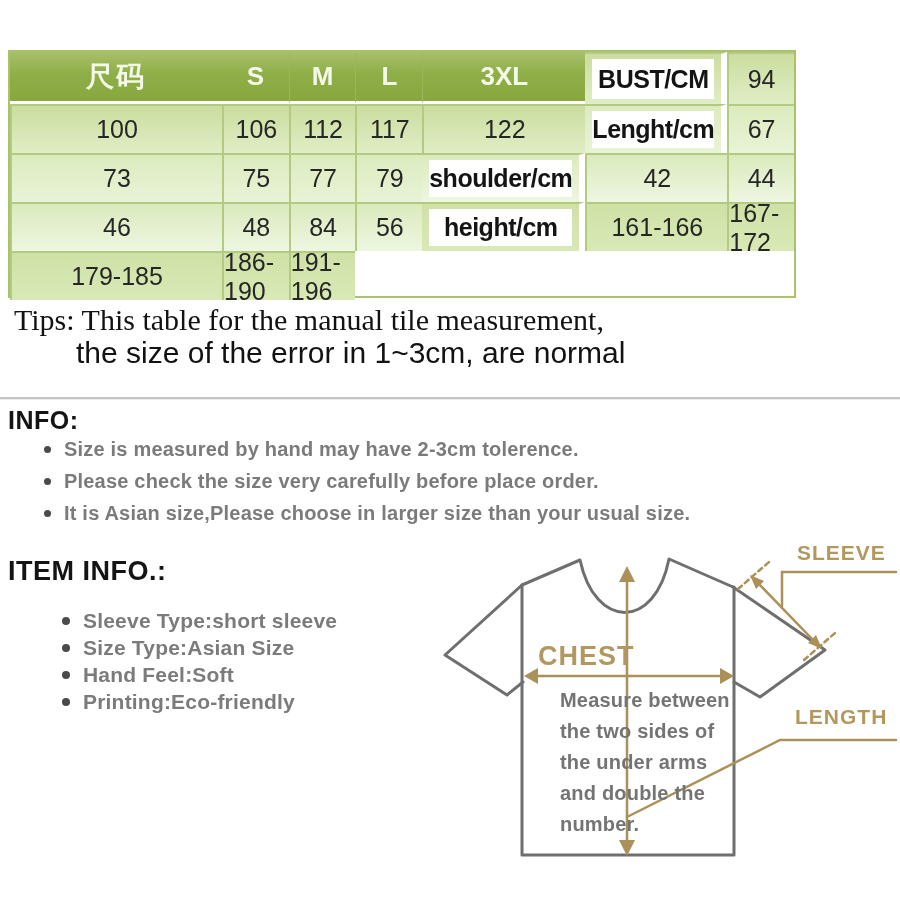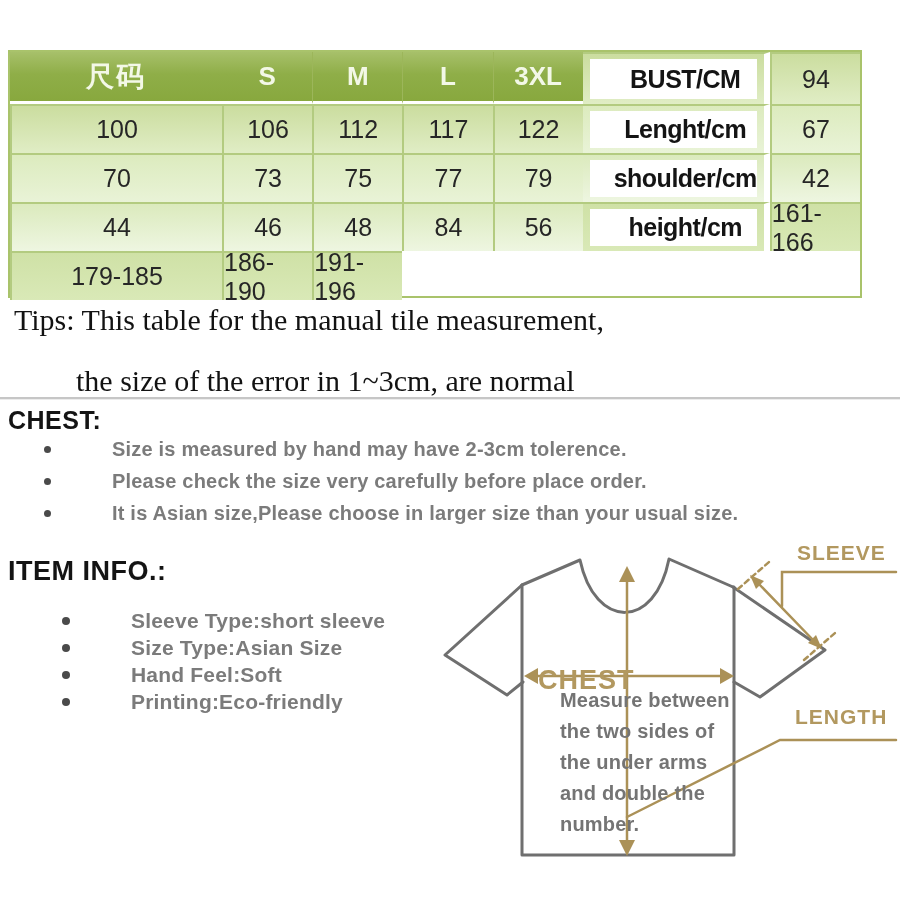--- a/index.html
+++ b/index.html
@@ -3,97 +3,97 @@
 <meta charset="utf-8">
 <style>
   html,body { margin:0; padding:0; background:#fff; }
   .page {
     position:relative; width:900px; height:900px; background:#fff; overflow:hidden;
     font-family:"Liberation Sans", sans-serif;
   }
 
   
   .size-table {
-    position:absolute; left:8px; top:50px; width:854px; height:248px;
+    position:absolute; left:8px; top:50px; width:788px; height:248px;
     display:grid; grid-template-columns:212px repeat(6,1fr);
     grid-template-rows:52px repeat(4,49px);
     border:2px solid #a9c36b; background:#fff; box-sizing:border-box;
   }
   .size-table > div { box-sizing:border-box; }
   .th {
     background:linear-gradient(180deg,#a7c06a 0%,#8fae48 45%,#88a83e 100%);
     color:#f3f8e7; font-weight:bold; font-size:26px;
     display:flex; align-items:center; justify-content:center;
     border-bottom:3px solid #fff;
   }
   .th.sep { border-left:1px solid #9cb65a; }
   .th-label { font-size:28px; letter-spacing:2px; }
   .tl {
     display:flex; padding:5px 7px; border-top:2px solid #b3cb80; border-right:6px solid #fff;
   }
   .tl-inner {
     background:#fff; flex:1; display:flex; align-items:center; justify-content:center;
-    font-weight:bold; font-size:25px; color:#141414; letter-spacing:-0.5px;padding-left:24px;
+    font-weight:bold; font-size:25px; color:#141414; letter-spacing:-0.5px;
   }
   .td {
     display:flex; align-items:center; justify-content:center;
     font-size:25px; color:#262626;
     border-top:2px solid #b3cb80; border-left:2px solid #b3cb80;
   }
   .r1 { background:linear-gradient(180deg,#cbdd9f,#e0edc5); }
   .r2 { background:linear-gradient(180deg,#dcebbe,#e9f3d7); }
   .r3 { background:linear-gradient(180deg,#dbeabd,#eef6e1); }
   .r4 { background:linear-gradient(180deg,#cfe1a6,#d9e9b7); }
 
   
   .tips-line1 {
     position:absolute; left:14px; top:303px;
     font-family:"Liberation Serif", serif; font-size:30px; color:#121212;
   }
   .tips-line2 {
-    position:absolute; left:76px; top:364px;
-    font-family:Liberation Serif, serif; font-size:30px; color:#121212;
+    position:absolute; left:76px; top:336px;
+    font-family:Liberation Sans, sans-serif; font-size:30px; color:#121212;
   }
 
   .divider {
     position:absolute; left:0; top:397px; width:900px; height:2px;
     background:#c6c6c6; box-shadow:0 1px 0 #ececec;
   }
 
   
   .note-heading {
     position:absolute; left:8px; top:406px;
     font-size:25px; font-weight:bold; color:#141414; letter-spacing:0.5px;
   }
   .note-items { position:absolute; left:44px; top:438px; }
   .info-heading {
     position:absolute; left:8px; top:556px;
     font-size:27px; font-weight:bold; color:#141414; letter-spacing:0.5px;
   }
   .info-items { position:absolute; left:62px; top:610px; }
-  .bullet-item { display:flex; align-items:flex-start; margin-bottom:10px;gap:48px; }
+  .bullet-item { display:flex; align-items:flex-start; margin-bottom:10px; }
   .bullet-dot {
     width:7px; height:7px; border-radius:50%; background:#4a4a4a;
     margin:8px 13px 0 0; flex:none;
   }
   .bullet-text {
     font-size:20px; font-weight:bold; color:#7b7b7b; line-height:22px; letter-spacing:0.2px;
   }
   .info-items .bullet-dot { width:8px; height:8px; margin-top:7px; }
   .info-items .bullet-item { margin-bottom:6px; }
   .info-items .bullet-text { font-size:21px; line-height:21px; }
 
   
   .diagram { position:absolute; left:430px; top:535px; width:470px; height:345px; }
   .diagram svg { position:absolute; left:0; top:0; }
   .tan-label {
     position:absolute; font-weight:bold; color:#b2985f; letter-spacing:1px; font-size:21px;
   }
   .lbl-sleeve { left:367px; top:6px; }
-  .lbl-chest  { left:108px; top:106px; font-size:27px;margin-top:24px; }
+  .lbl-chest  { left:108px; top:106px; font-size:27px; }
   .lbl-length { left:365px; top:170px; }
   .measure-note {
     position:absolute; left:130px; top:150px; width:185px;
     font-size:20px; font-weight:bold; color:#747474; line-height:31px; letter-spacing:0.2px;
   }
   .measure-note span { display:block; }
 </style>
 </head>
 <body>
 
@@ -113,51 +113,51 @@
     <div class="td r1">100</div>
     <div class="td r1">106</div>
     <div class="td r1">112</div>
     <div class="td r1">117</div>
     <div class="td r1">122</div>
 
     <div class="tl r2">
         <span class="tl-inner">Lenght/cm</span>
       </div>
     <div class="td r2">67</div>
-    <div class="td r2">70</div>
     <div class="td r2">73</div>
     <div class="td r2">75</div>
     <div class="td r2">77</div>
     <div class="td r2">79</div>
 
     <div class="tl r3">
         <span class="tl-inner">shoulder/cm</span>
       </div>
     <div class="td r3">42</div>
     <div class="td r3">44</div>
     <div class="td r3">46</div>
     <div class="td r3">48</div>
     <div class="td r3">84</div>
     <div class="td r3">56</div>
 
     <div class="tl r4">
         <span class="tl-inner">height/cm</span>
       </div>
     <div class="td r4">161-166</div>
+    <div class="td r4">167-172</div>
     <div class="td r4">179-185</div>
     <div class="td r4">186-190</div>
     <div class="td r4">191-196</div>
   </div>
 
   <div class="tips-line1">Tips: This table for the manual tile measurement,</div>
   <div class="tips-line2">the size of the error in 1~3cm, are normal</div>
 
   <div class="divider"></div>
 
-  <div class="note-heading">CHEST:</div>
+  <div class="note-heading">INFO:</div>
   <div class="note-items">
     <div class="bullet-item">
       <span class="bullet-dot"></span>
       <span class="bullet-text">Size is measured by hand may have 2-3cm tolerence.</span>
     </div>
     <div class="bullet-item">
       <span class="bullet-dot"></span>
       <span class="bullet-text">Please check the size very carefully before place order.</span>
     </div>
     <div class="bullet-item">

